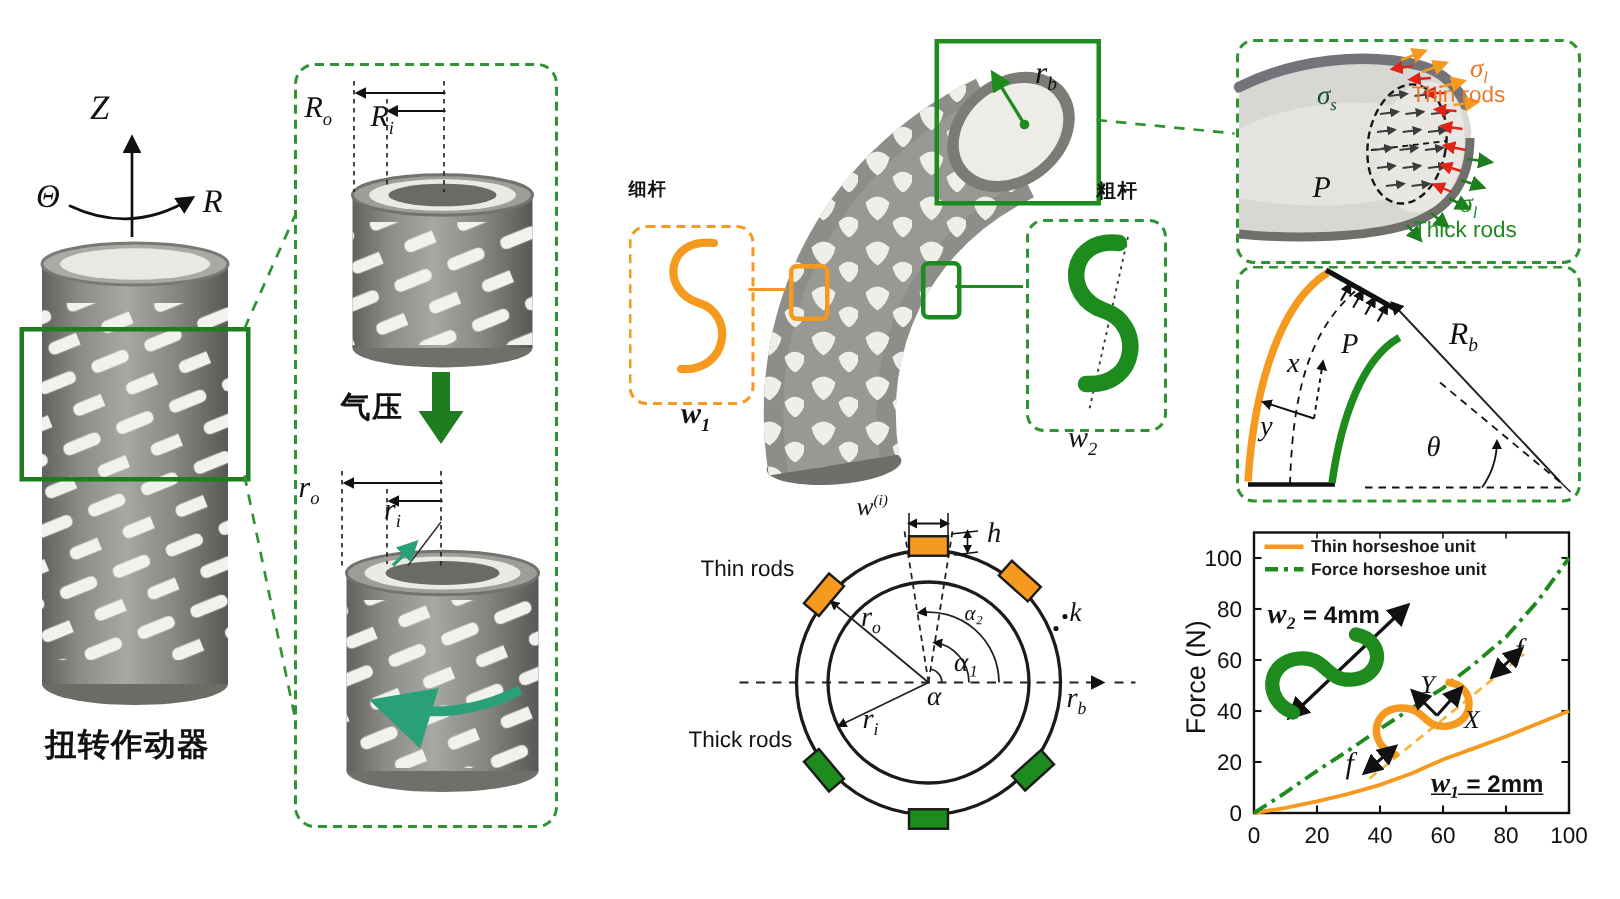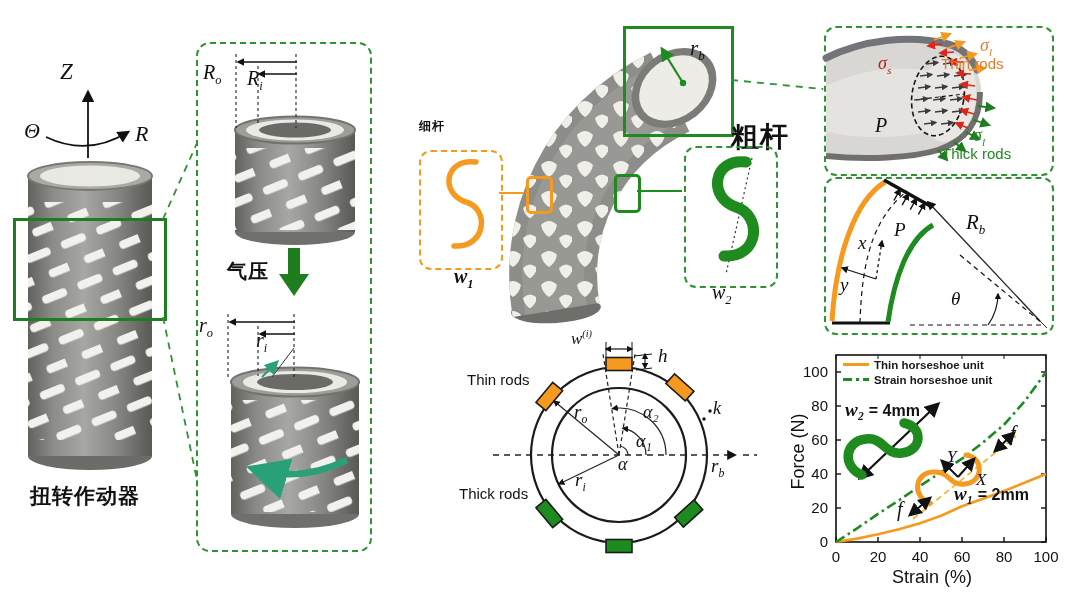--- a/index.html
+++ b/index.html
@@ -123,21 +123,21 @@
   <span class="abs m lbl" style="left:690px;top:38px;font-size:21px;"><span>r</span><sub>b</sub></span>
 
   <span class="abs cn" style="left:419px;top:118px;font-size:12px;">细杆</span>
   <div class="abs" style="left:419px;top:150px;width:80px;height:116px;border:2.5px dashed #f59a1e;border-radius:12px;"></div>
   <svg style="left:424px;top:154px" width="72" height="108" viewBox="0 0 72 108">
     <path d="M52,8 C20,4 16,40 42,48 C66,55 62,94 30,92" fill="none" stroke="#f59a1e" stroke-width="5.5" stroke-linecap="round"></path>
   </svg>
   <span class="abs m lbl" style="left:454px;top:266px;font-size:20px;font-weight:700;"><span>w</span><sub>1</sub></span>
   <div class="abs" style="left:526px;top:176px;width:21px;height:32px;border:3px solid #f59a1e;border-radius:5px;"></div>
 
-  <span class="abs cn" style="left:731px;top:118px;font-size:28px;">粗杆</span>
+  <span class="abs cn" style="left:731px;top:118px;font-size:13px;">粗杆</span>
   <div class="abs" style="left:684px;top:146px;width:90px;height:138px;border:2.5px dashed #2e9332;border-radius:12px;"></div>
   <svg style="left:690px;top:152px" width="80" height="128" viewBox="0 0 80 128">
     <line x1="62" y1="6" x2="36" y2="122" stroke="#333" stroke-width="1.2" stroke-dasharray="2 3"></line>
     <path d="M56,10 C22,6 18,46 46,55 C72,63 70,106 34,104" fill="none" stroke="#1e8b1e" stroke-width="11" stroke-linecap="round"></path>
   </svg>
   <span class="abs m lbl" style="left:712px;top:282px;font-size:20px;font-weight:400;"><span>w</span><sub>2</sub></span>
   <div class="abs" style="left:614px;top:174px;width:21px;height:33px;border:3px solid #1e8b1e;border-radius:5px;"></div>
 
   <svg style="left:485px;top:330px" width="300" height="235" viewBox="0 0 300 235">
     <line x1="8" y1="125" x2="250" y2="125" stroke="#222" stroke-width="1.4" stroke-dasharray="6 5" marker-end="url(#mkB)"></line>
@@ -170,21 +170,21 @@
     <circle cx="219" cy="89" r="1.7" fill="#111"></circle>
     <circle cx="225" cy="81" r="1.7" fill="#111"></circle>
   </svg>
   <span class="abs lbl" style="left:467px;top:372px;font-size:15px;">Thin rods</span>
   <span class="abs lbl" style="left:459px;top:486px;font-size:15px;">Thick rods</span>
   <span class="abs m lbl" style="left:571px;top:329px;font-size:17px;"><span>w</span><sup>(i)</sup></span>
   <span class="abs m lbl" style="left:658px;top:346px;font-size:19px;">h</span>
   <span class="abs m lbl" style="left:713px;top:399px;font-size:18px;">k</span>
   <span class="abs m lbl" style="left:574px;top:402px;font-size:19px;"><span>r</span><sub>o</sub></span>
   <span class="abs m lbl" style="left:575px;top:470px;font-size:19px;"><span>r</span><sub>i</sub></span>
-  <span class="abs m lbl" style="left:643px;top:403px;font-size:18px;">α₂</span>
+  <span class="abs m lbl" style="left:643px;top:403px;font-size:14px;">α₂</span>
   <span class="abs m lbl" style="left:636px;top:432px;font-size:18px;">α₁</span>
   <span class="abs m lbl" style="left:618px;top:455px;font-size:18px;">α</span>
   <span class="abs m lbl" style="left:711px;top:456px;font-size:19px;"><span>r</span><sub>b</sub></span>
 
   <div class="dashbox" style="left:824px;top:26px;width:226px;height:146px;border-radius:12px;"></div>
   <svg style="left:826px;top:28px" width="222" height="142" viewBox="0 0 222 142">
     <path d="M0,30 C36,12 84,6 122,16 C142,22 152,38 155,60 L152,86 C146,110 118,124 70,128 L0,126 Z" fill="#d8d7d4"></path>
     <path d="M0,58 C40,38 95,34 138,52 L136,92 C100,112 40,112 0,104 Z" fill="#e4e3e0"></path>
     <path d="M0,30 C36,12 84,6 122,16 C136,20 146,30 151,42" fill="none" stroke="#73737a" stroke-width="7" stroke-linecap="round"></path>
     <path d="M154,64 C154,92 142,112 112,122 C86,130 40,132 0,128" fill="none" stroke="#6f6f6c" stroke-width="6"></path>
@@ -226,21 +226,21 @@
       <line x1="143" y1="42" x2="159" y2="40" marker-end="url(#mkO)"></line>
     </g>
     <g stroke="#1e7d1e" stroke-width="1.8">
       <line x1="152" y1="78" x2="168" y2="80" marker-end="url(#mkDG)"></line>
       <line x1="148" y1="92" x2="163" y2="97" marker-end="url(#mkDG)"></line>
       <line x1="140" y1="104" x2="153" y2="111" marker-end="url(#mkDG)"></line>
       <line x1="128" y1="114" x2="139" y2="123" marker-end="url(#mkDG)"></line>
       <line x1="112" y1="122" x2="121" y2="132" marker-end="url(#mkDG)"></line>
     </g>
   </svg>
-  <span class="abs m lbl" style="left:878px;top:54px;font-size:18px;color:#b91c1c;"><span>σ</span><sub>s</sub></span>
+  <span class="abs m lbl" style="left:878px;top:54px;font-size:18px;color:#14532d;"><span>σ</span><sub>s</sub></span>
   <span class="abs m lbl" style="left:980px;top:36px;font-size:18px;color:#e87b2a;"><span>σ</span><sub>l</sub></span>
   <span class="abs lbl" style="left:941px;top:56px;font-size:15px;color:#e87b2a;">Thin rods</span>
   <span class="abs m lbl" style="left:875px;top:115px;font-size:20px;">P</span>
   <span class="abs m lbl" style="left:973px;top:126px;font-size:18px;color:#1e8b1e;"><span>σ</span><sub>l</sub></span>
   <span class="abs lbl" style="left:942px;top:146px;font-size:15px;color:#1e8b1e;">Thick rods</span>
 
   <div class="dashbox" style="left:824px;top:177px;width:226px;height:154px;border-radius:12px;"></div>
   <svg style="left:826px;top:179px" width="222" height="150" viewBox="0 0 222 150">
     <line x1="6" y1="144" x2="64" y2="144" stroke="#111" stroke-width="3"></line>
     <path d="M59,3 C28,22 10,78 6,142" fill="none" stroke="#f59a1e" stroke-width="5"></path>
@@ -322,29 +322,28 @@
       <line x1="168" y1="132" x2="184" y2="114" stroke="#111" stroke-width="2" marker-end="url(#mkB)"></line>
     </g>
   </svg>
   <div class="abs" style="left:843px;top:357px;">
     <div class="leg-row">
       <span class="leg-swatch" style="background:#f59a1e;"></span>
       <span class="leg-text">Thin horseshoe unit</span>
     </div>
     <div class="leg-row">
       <span class="leg-swatch" style="background:repeating-linear-gradient(90deg,#1e8b1e 0 9px,transparent 9px 13px,#1e8b1e 13px 16px,transparent 16px 20px);"></span>
-      <span class="leg-text">Strain horseshoe unit</span>
+      <span class="leg-text">Force horseshoe unit</span>
     </div>
   </div>
   <div class="abs" style="left:703px;top:441px;width:190px;text-align:center;font-size:18px;transform:rotate(-90deg);">Force (N)</div>
-  <div class="abs" style="left:857px;top:567px;width:150px;text-align:center;font-size:18px;">Strain (%)</div>
   <span class="abs annb" style="left:845px;top:399px;">
     <span class="m" style="font-size:19px;">w₂</span><span> = 4mm</span>
   </span>
-  <span class="abs annb" style="left:954px;top:483px;">
+  <span class="abs annb" style="left:954px;top:512px;text-decoration:underline;">
     <span class="m" style="font-size:19px;">w₁</span><span> = 2mm</span>
   </span>
   <span class="abs m lbl" style="left:897px;top:499px;font-size:20px;">f</span>
   <span class="abs m lbl" style="left:1010px;top:423px;font-size:20px;">f</span>
   <span class="abs m lbl" style="left:947px;top:448px;font-size:17px;">Y</span>
   <span class="abs m lbl" style="left:976px;top:471px;font-size:17px;">X</span>
 
   <svg style="left:0;top:0;pointer-events:none" width="1080" height="599" viewBox="0 0 1080 599">
     <line x1="88" y1="158" x2="88" y2="92" stroke="#111" stroke-width="1.8" marker-end="url(#mkB)"></line>
     <path d="M46,137 Q88,157 128,132" fill="none" stroke="#111" stroke-width="1.8" marker-end="url(#mkB)"></path>

